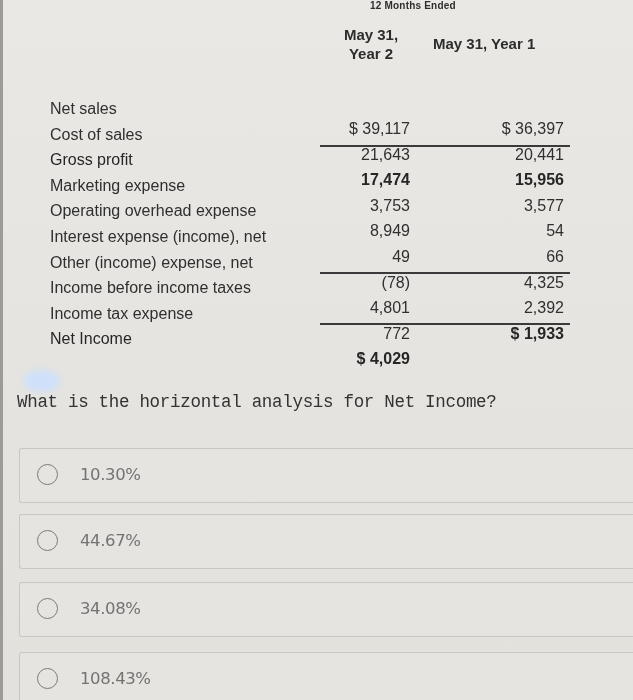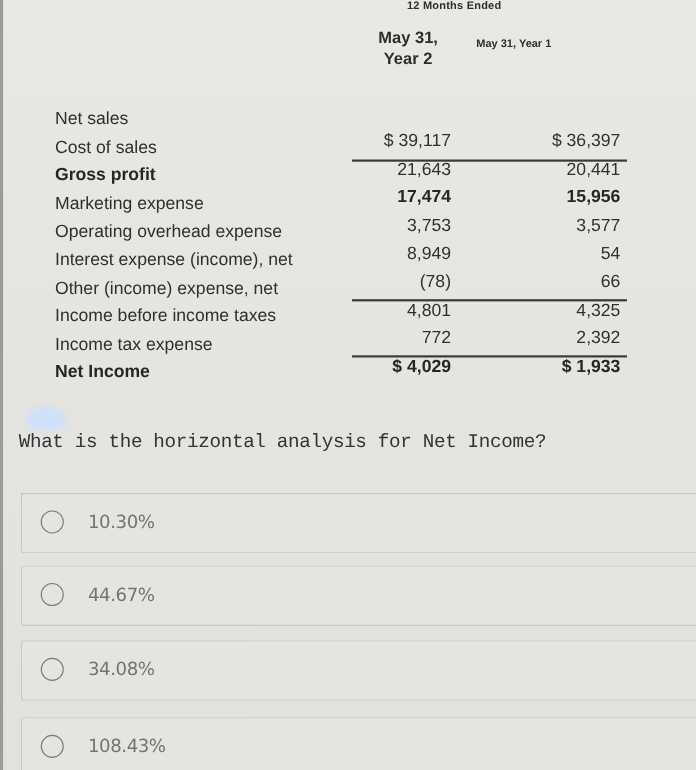--- a/index.html
+++ b/index.html
@@ -43,35 +43,35 @@
       text-align: center;
       font-weight: bold;
       font-size: 15px;
       line-height: 19px;
       color: #2d2d2d;
     }
     .hdr-col1 {
       position: absolute;
       left: 433px; top: 35px;
       font-weight: bold;
-      font-size: 10px;
+      font-size: 15px;
       color: #2d2d2d;
     }
     .labels {
       position: absolute;
       left: 50px; top: 96px;
     }
     .label {
       height: 25.6px;
       line-height: 25.6px;
       font-size: 16px;
       color: #2f2f2f;
       white-space: nowrap;
     }
-    .label.bold { font-weight: bold; color: #262626; }
+    .label.bold { font-weight: normal; color: #262626; }
     .col {
       position: absolute;
       top: 96px;
       margin-top: 20px;
     }
     .col.y2 { left: 318px; width: 92px; }
     .col.y1 { left: 480px; width: 84px; }
     .val {
       height: 25.6px;
       line-height: 25.6px;
@@ -158,20 +158,21 @@
     <div class="label">Income tax expense</div>
     <div class="label bold">Net Income</div>
   </div>
 
   <div class="col y2">
     <div class="val">$ 39,117</div>
     <div class="val">21,643</div>
     <div class="val bold">17,474</div>
     <div class="val">3,753</div>
     <div class="val">8,949</div>
+    <div class="val">49</div>
     <div class="val">(78)</div>
     <div class="val">4,801</div>
     <div class="val">772</div>
     <div class="val bold">$ 4,029</div>
   </div>
 
   <div class="col y1">
     <div class="val">$ 36,397</div>
     <div class="val">20,441</div>
     <div class="val bold">15,956</div>

